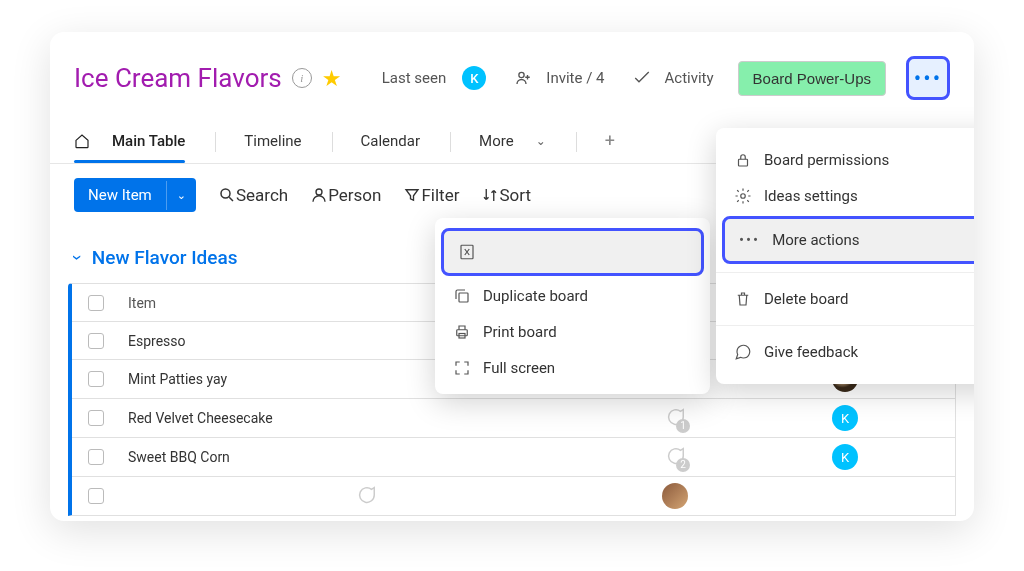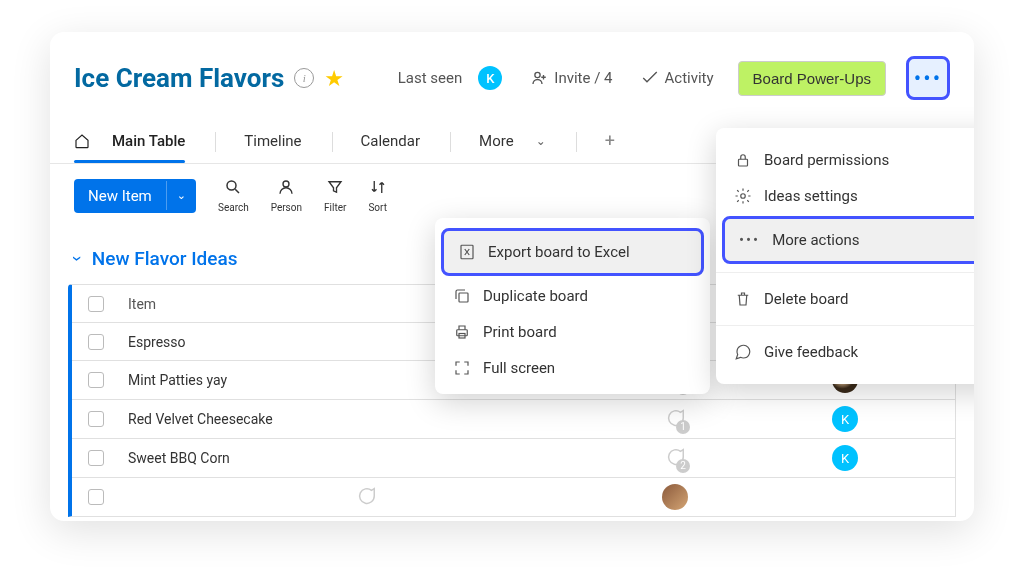--- a/index.html
+++ b/index.html
@@ -22,39 +22,39 @@
     }
     
     .header {
       display: flex;
       align-items: center;
       padding: 0 24px;
       gap: 10px;
     }
     .board-title {
       font-size: 26px;
-      font-weight: 700;
-      color: #0369a1;
+      font-weight: 400;
+      color: #a21caf;
     }
     .info-icon {
       width: 20px; height: 20px;
       border: 1.5px solid #999;
       border-radius: 50%;
       display: flex; align-items: center; justify-content: center;
       font-size: 11px; color: #999; font-style: italic; font-family: serif;
     }
     .star-icon { color: #ffcb00; font-size: 22px; }
     .header-spacer { flex: 1; }
     .last-seen { display: flex; align-items: center; gap: 16px; font-size: 15px; color: #555; }
     .avatar-k { width: 24px; height: 24px; border-radius: 50%; background: #00c2ff; color: #fff; font-size: 13px; font-weight: 500; display: flex; align-items: center; justify-content: center; }
-    .header-action { display: flex; align-items: center; gap: 6px; font-size: 15px; color: #555; margin-left: 18px; }
+    .header-action { display: flex; align-items: center; gap: 14px; font-size: 15px; color: #555; margin-left: 18px; }
     .header-action svg { width: 18px; height: 18px; }
     .powerups-btn {
       border: 1px solid #ccc;
-      background: #bef264;
+      background: #86efac;
       border-radius: 4px;
       padding: 8px 14px;
       font-size: 15px;
       color: #333;
       margin-left: 14px;
     }
     .more-dots-btn {
       width: 44px; height: 44px;
       border: 3px solid #4353ff;
       border-radius: 8px;
@@ -105,21 +105,21 @@
     .new-item-btn {
       display: flex;
       align-items: center;
       background: #0073ea;
       color: #fff;
       border-radius: 4px;
       overflow: hidden;
     }
     .new-item-btn .main { padding: 8px 14px; font-size: 15px; }
     .new-item-btn .caret { padding: 8px 10px; border-left: 1px solid rgba(255,255,255,0.3); font-size: 11px; }
-    .tb-item { display: flex; align-items: center; gap: 6px; font-size: 10px; color: #333; flex-direction: column; }
+    .tb-item { display: flex; align-items: center; font-size: 17px; color: #333; }
     .tb-item svg, .tb-item .ic { width: 18px; height: 18px; }
     
     .group {
       padding: 20px 18px 0 18px;
     }
     .group-header {
       display: flex; align-items: center; gap: 10px;
       color: #0073ea;
       font-weight: 500;
       font-size: 19px;
@@ -373,21 +373,20 @@
       </div>
     </div>
   </div>
 
   <div class="overlay-menu menu1">
     <div class="menu-item highlight">
       <svg viewBox="0 0 24 24" fill="none" stroke="currentColor" stroke-width="1.6">
           <rect x="4" y="3" width="16" height="18" rx="1"></rect>
           <path d="M9 8l6 8M15 8l-6 8"></path>
         </svg>
-      <span>Export board to Excel</span>
     </div>
     <div class="menu-item">
       <svg viewBox="0 0 24 24" fill="none" stroke="currentColor" stroke-width="1.6">
           <rect x="8" y="8" width="12" height="12" rx="1"></rect>
           <path d="M4 16V6a2 2 0 0 1 2-2h10"></path>
         </svg>
       <span>Duplicate board</span>
     </div>
     <div class="menu-item">
       <svg viewBox="0 0 24 24" fill="none" stroke="currentColor" stroke-width="1.6">

